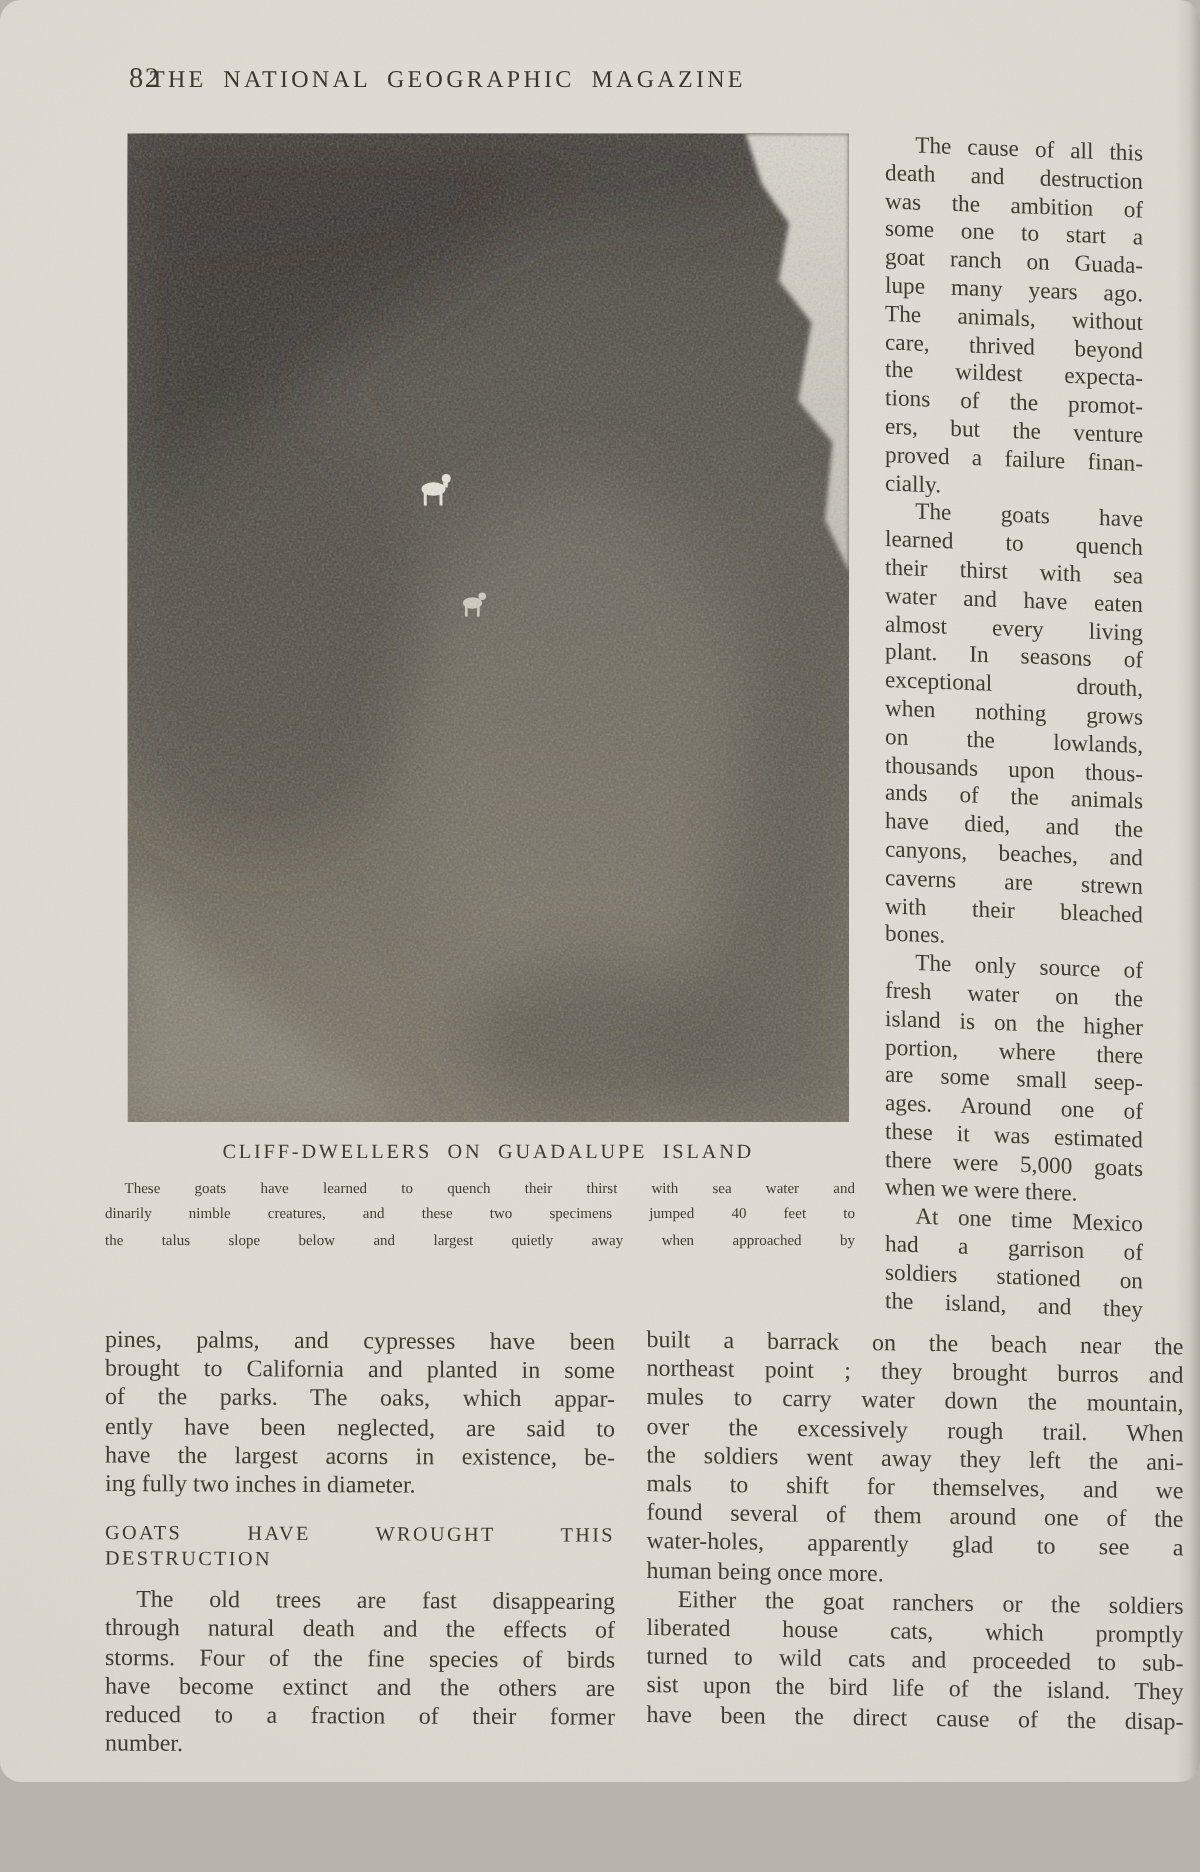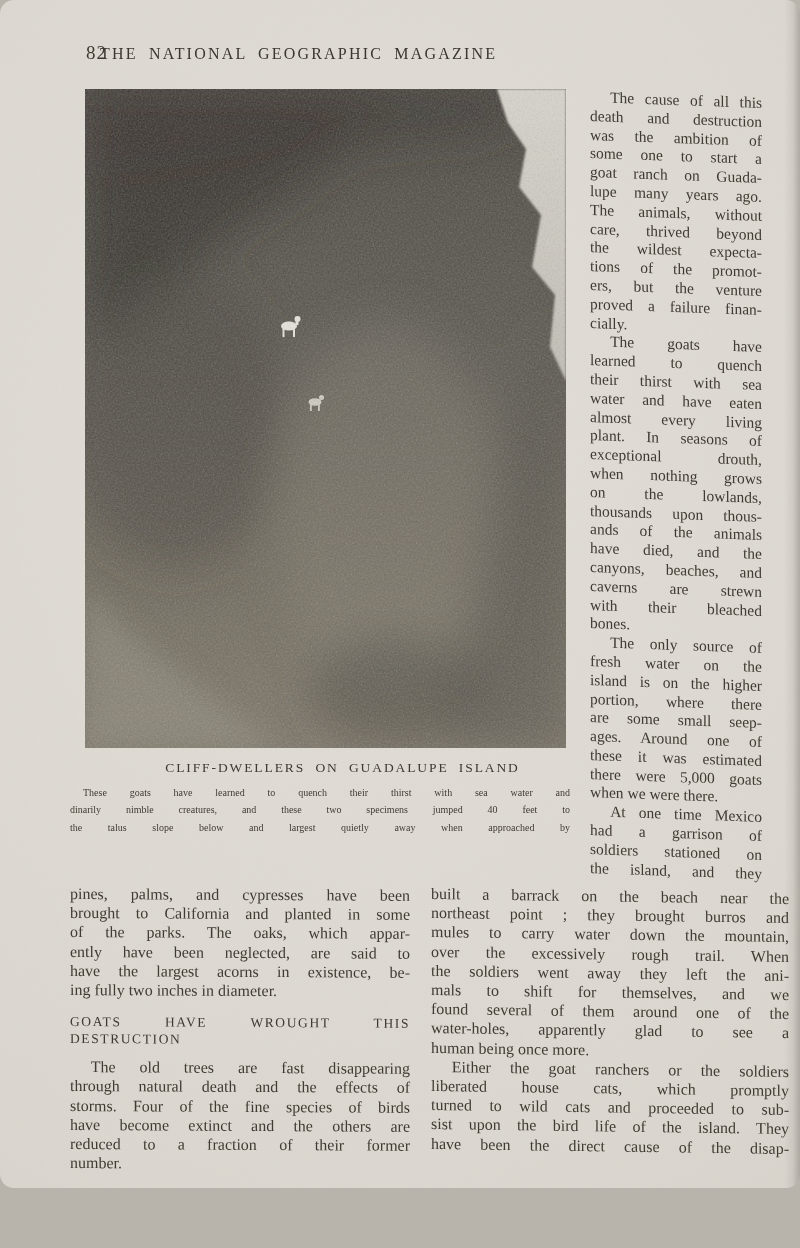--- a/index.html
+++ b/index.html
@@ -11,21 +11,21 @@
     border-radius:14px;
   }
   .abs { position:absolute; }
   .jline { text-align:justify; text-align-last:justify; }
   .jline.endline { text-align-last:left; }
   .jline.indent { text-indent:1.3em; }
   #page-number { left:86px; top:42px; font-size:19px; letter-spacing:1px; }
   #magazine-title { left:100px; top:45px; width:660px; 
     font-size:16px; letter-spacing:2.2px; word-spacing:5px; color:#38342c; }
   #photo-wrap { left:85px; top:89px; width:481px; height:659px; }
-  #caption-title { left:102px; top:760px; width:481px; text-align:center;
+  #caption-title { left:85px; top:760px; width:481px; text-align:center;
     font-size:13.5px; letter-spacing:1.9px; word-spacing:5px; color:#3b372e; }
   #caption-text { left:70px; top:784px; width:500px; font-size:10px; line-height:17.3px; }
   #right-column { left:590px; top:88px; width:172px; font-size:15.5px; line-height:18.8px;
     transform:skewY(2deg); transform-origin:0 0; }
   #bottom-left { left:70px; top:884px; width:340px; font-size:16px; line-height:19.2px;
     transform:skewY(0.3deg); transform-origin:0 0; }
   #bottom-right { left:431px; top:884px; width:358px; font-size:16px; line-height:19.2px;
     transform:skewY(0.8deg); transform-origin:0 0; }
   #section-heading { margin-top:14px; margin-bottom:10px; font-size:13.5px; line-height:17px;
     letter-spacing:1.6px; text-align:justify; text-align-last:justify; color:#3b372e; }

